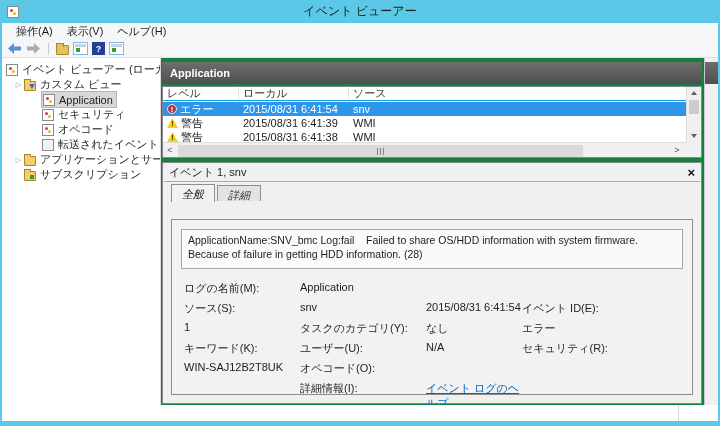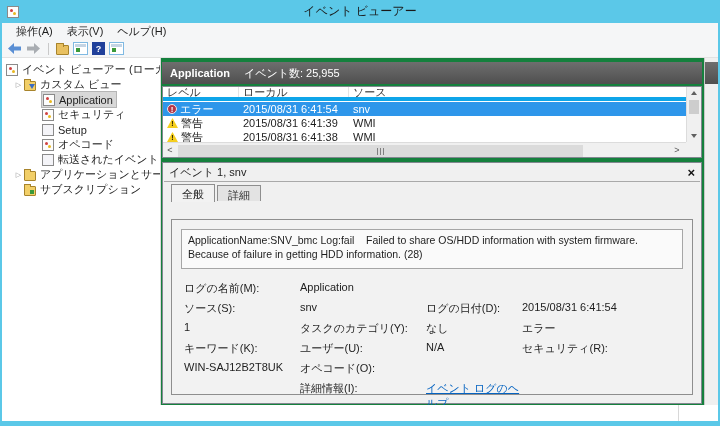--- a/index.html
+++ b/index.html
@@ -85,21 +85,21 @@
     background:linear-gradient(#6E6E6E,#4F4F4F);
     color:#FFF; display:flex; align-items:center; padding-left:8px; gap:14px;
   }
   .main-header .hb { font-weight:bold; }
 
   
   .table-panel {
     position:absolute; left:162px; top:86px; width:540px; height:72px;
     background:#FFF; border:1px solid #828790;
   }
-  .thead { display:flex; height:14px; border-bottom:4px solid #0ea5e9; color:#333; }
+  .thead { display:flex; height:14px; border-bottom:1px solid #0ea5e9; color:#333; }
   .thead .hc { padding:0 4px; border-right:1px solid #E4E4E4; display:flex; align-items:center; }
   .c-level { width:76px; flex:none; }
   .c-date  { width:110px; flex:none; }
   .c-src   { flex:1; }
   .rows { position:absolute; left:0; top:15px; right:15px; }
   .erow { display:flex; align-items:center; height:14px; }
   .erow.selected { background:#2E96EA; color:#FFF; }
   .erow .cell { padding:0 4px; display:flex; align-items:center; gap:3px; overflow:hidden; }
   .err-ico {
     width:10px; height:10px; border-radius:50%; background:#B43648; border:1px solid #E8E8F0;
@@ -133,21 +133,21 @@
 
   
   .detail-panel {
     position:absolute; left:162px; top:162px; width:540px; height:242px;
     background:#F0F0F0; border:1px solid #828790;
   }
   .dp-header { height:18px; display:flex; align-items:center; padding:0 6px; }
   .dp-title { flex:1; }
   .dp-close { font-weight:bold; font-size:13px; line-height:13px; color:#111; cursor:default; }
   .dp-sep { height:1px; background:#A9A9A9; margin:0 1px; }
-  .tabs { display:flex; align-items:flex-end; height:19px; padding-left:8px; position:relative; z-index:2; }
+  .tabs { display:flex; align-items:flex-end; height:19px; padding-left:8px; position:relative; z-index:2;font-style:italic; }
   .tab { padding:2px 10px 3px; border:1px solid #8E8E8E; border-bottom:none; margin-right:2px; }
   .tab.active { background:#F2F2F2; height:18px; position:relative; top:1px; }
   .tab.inactive { background:#E3E3E3; height:16px; color:#333; }
   .tab-page {
     position:absolute; left:8px; right:8px; top:56px; bottom:8px;
     border:1px solid #8E8E8E; background:#F2F2F2;
   }
   .msg-box {
     margin:9px 9px 6px; height:40px; border:1px solid #A6A6A6; background:#FAFAFA;
     padding:3px 6px; font-size:10.5px; line-height:14px; white-space:pre-wrap; overflow:hidden;
@@ -225,24 +225,20 @@
       <span class="sel-wrap">
         <span class="tico dots"></span>
         <span>Application</span>
       </span>
     </div>
     <div class="trow pad2">
       <span class="tico dots"></span>
       <span>セキュリティ</span>
     </div>
     <div class="trow pad2">
-      <span class="tico plain"></span>
-      <span>Setup</span>
-    </div>
-    <div class="trow pad2">
       <span class="tico dots"></span>
       <span>オペコード</span>
     </div>
     <div class="trow pad2">
       <span class="tico plain"></span>
       <span>転送されたイベント</span>
     </div>
     <div class="trow pad1">
       <span class="arrow">▷</span>
       <span class="tico fold"></span>
@@ -250,21 +246,20 @@
     </div>
     <div class="trow pad1">
       <span class="arrow"></span>
       <span class="tico fold green"></span>
       <span>サブスクリプション</span>
     </div>
   </div>
 
   <div class="main-header">
     <span class="hb">Application</span>
-    <span>イベント数: 25,955</span>
   </div>
 
   <div class="table-panel">
     <div class="thead">
       <span class="hc c-level">レベル</span>
       <span class="hc c-date">ローカル</span>
       <span class="hc c-src">ソース</span>
     </div>
     <div class="rows">
       <div class="erow selected">
@@ -326,23 +321,23 @@
     <div class="tab-page">
       <div class="msg-box">ApplicationName:SNV_bmc Log:fail    Failed to share OS/HDD information with system firmware. Because of failure in getting HDD information. (28)</div>
       <div class="fields">
         <span>ログの名前(M):</span>
         <span>Application</span>
         <span></span>
         <span></span>
 
         <span>ソース(S):</span>
         <span>snv</span>
-        <span>ログの日付(D):</span>
         <span>2015/08/31 6:41:54</span>
 
+        <span>イベント ID(E):</span>
         <span>1</span>
         <span>タスクのカテゴリ(Y):</span>
         <span>なし</span>
 
         <span>エラー</span>
         <span>キーワード(K):</span>
 
         <span>ユーザー(U):</span>
         <span>N/A</span>
         <span>セキュリティ(R):</span>

